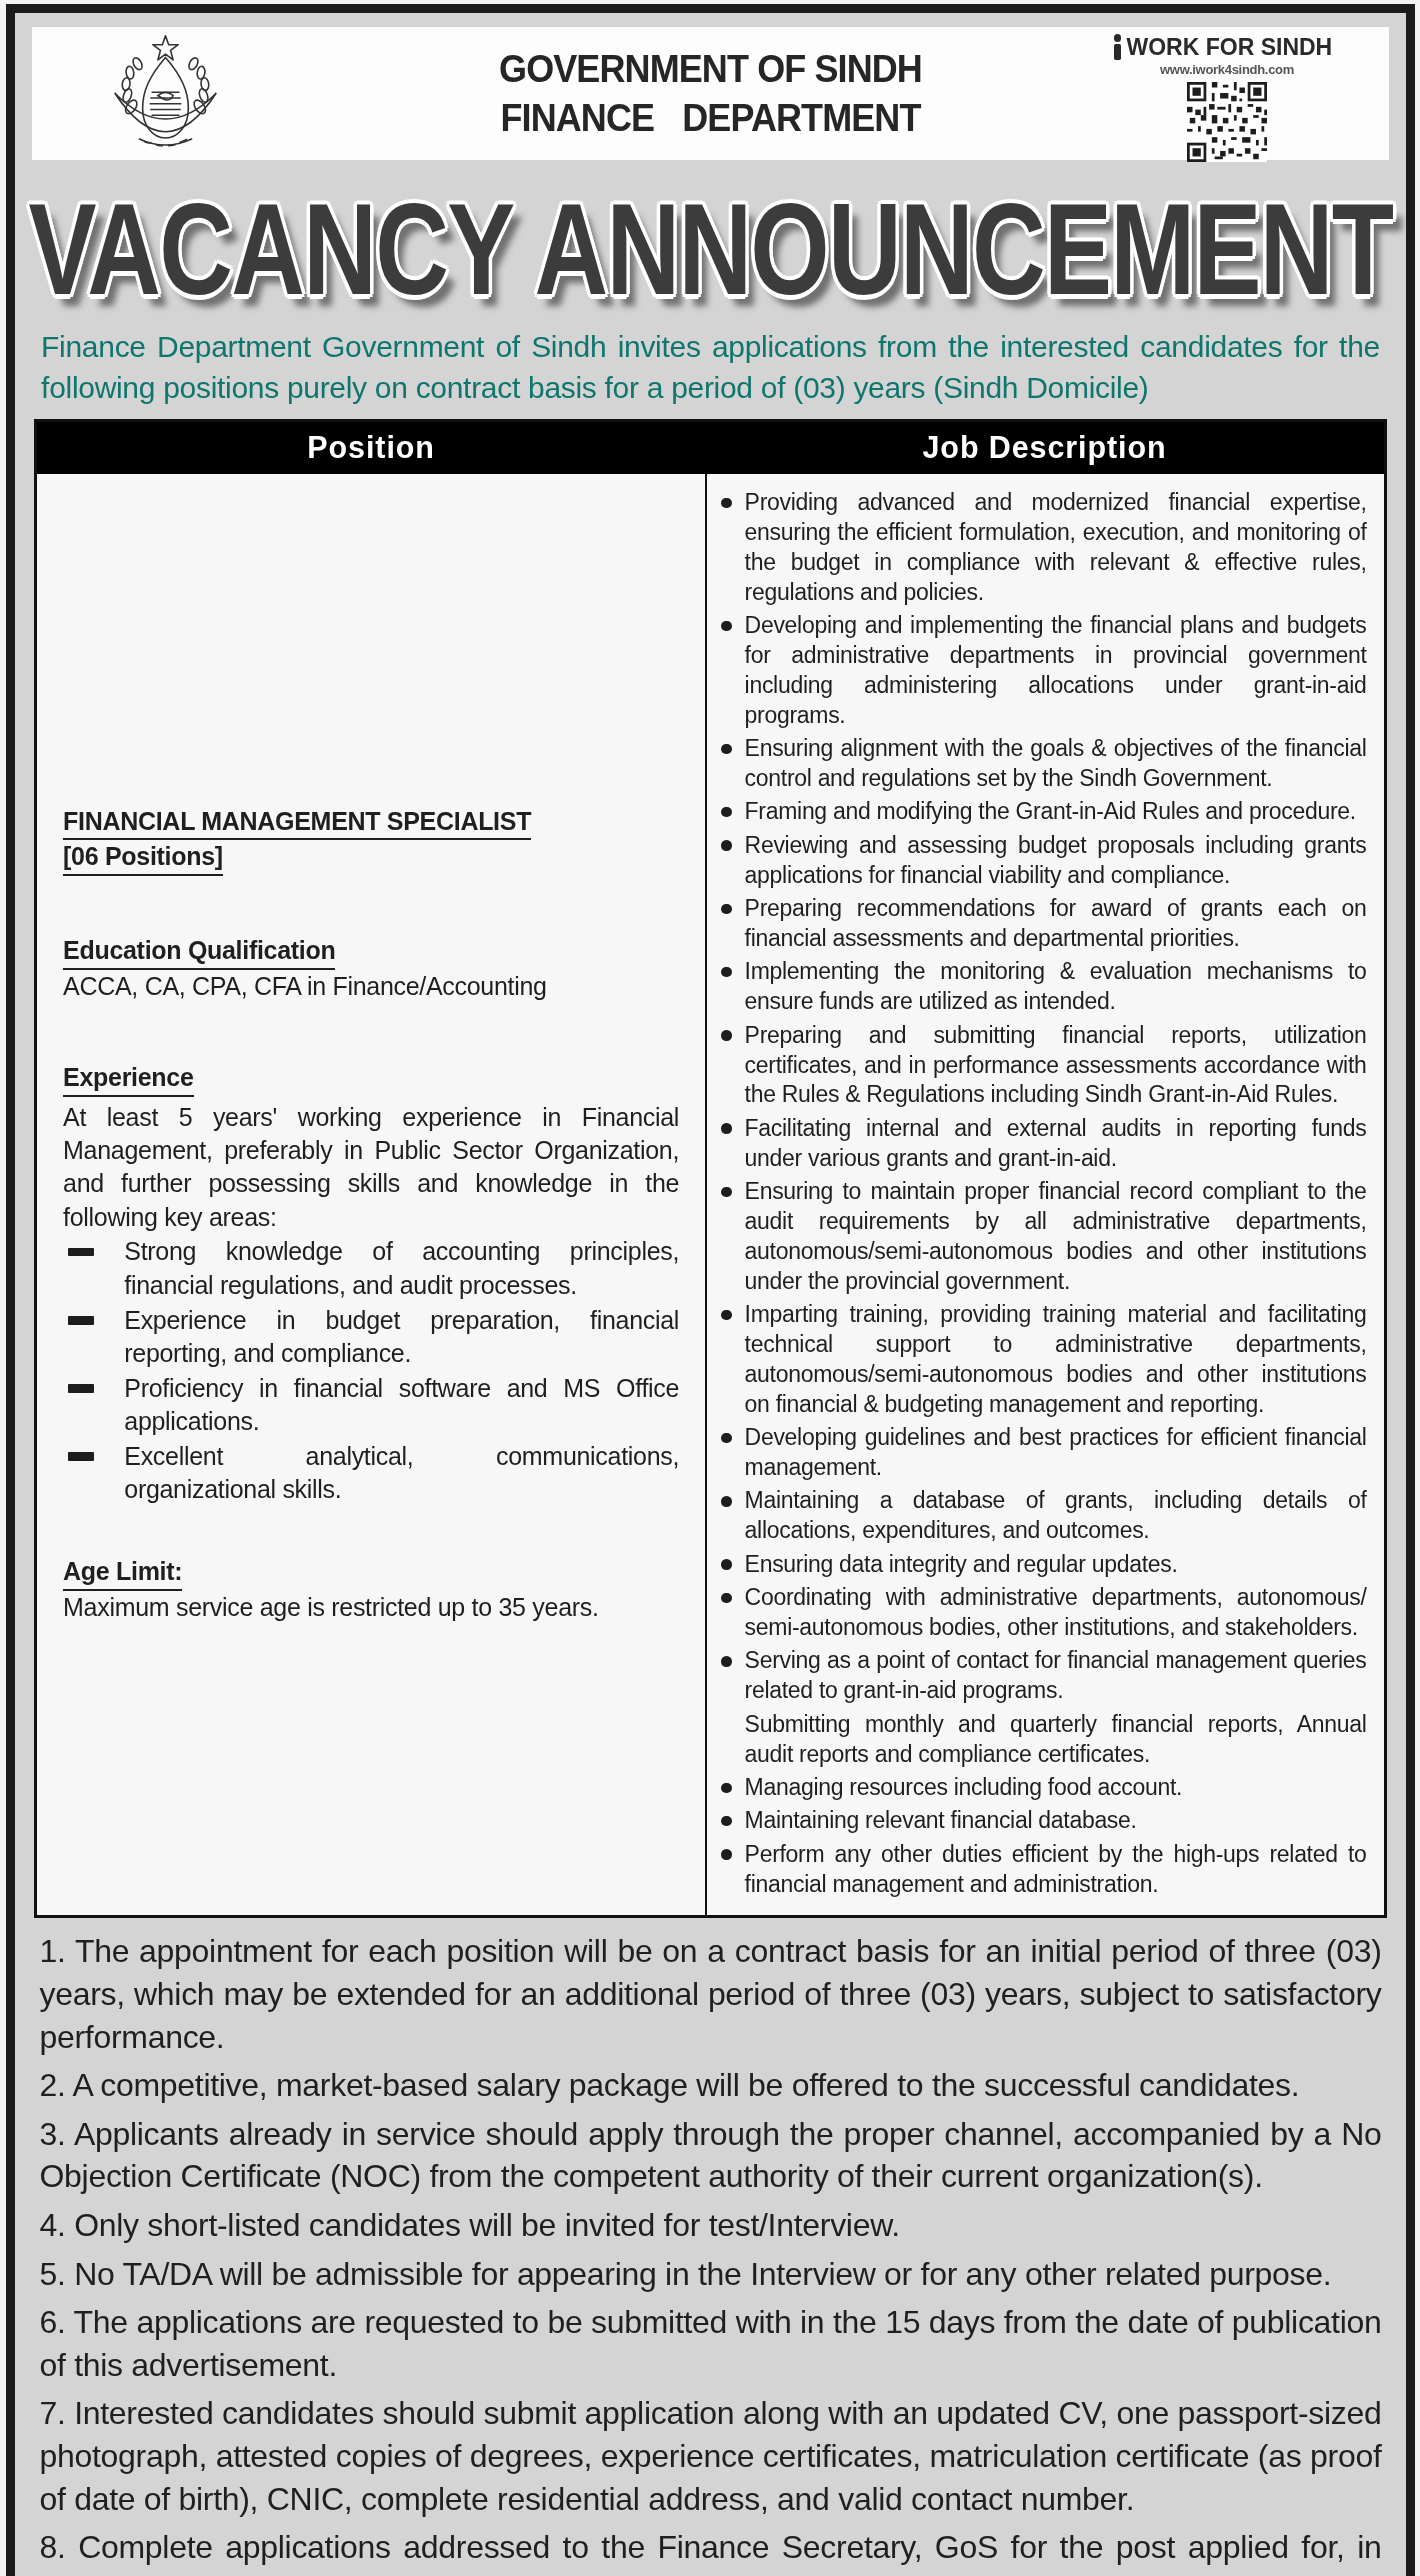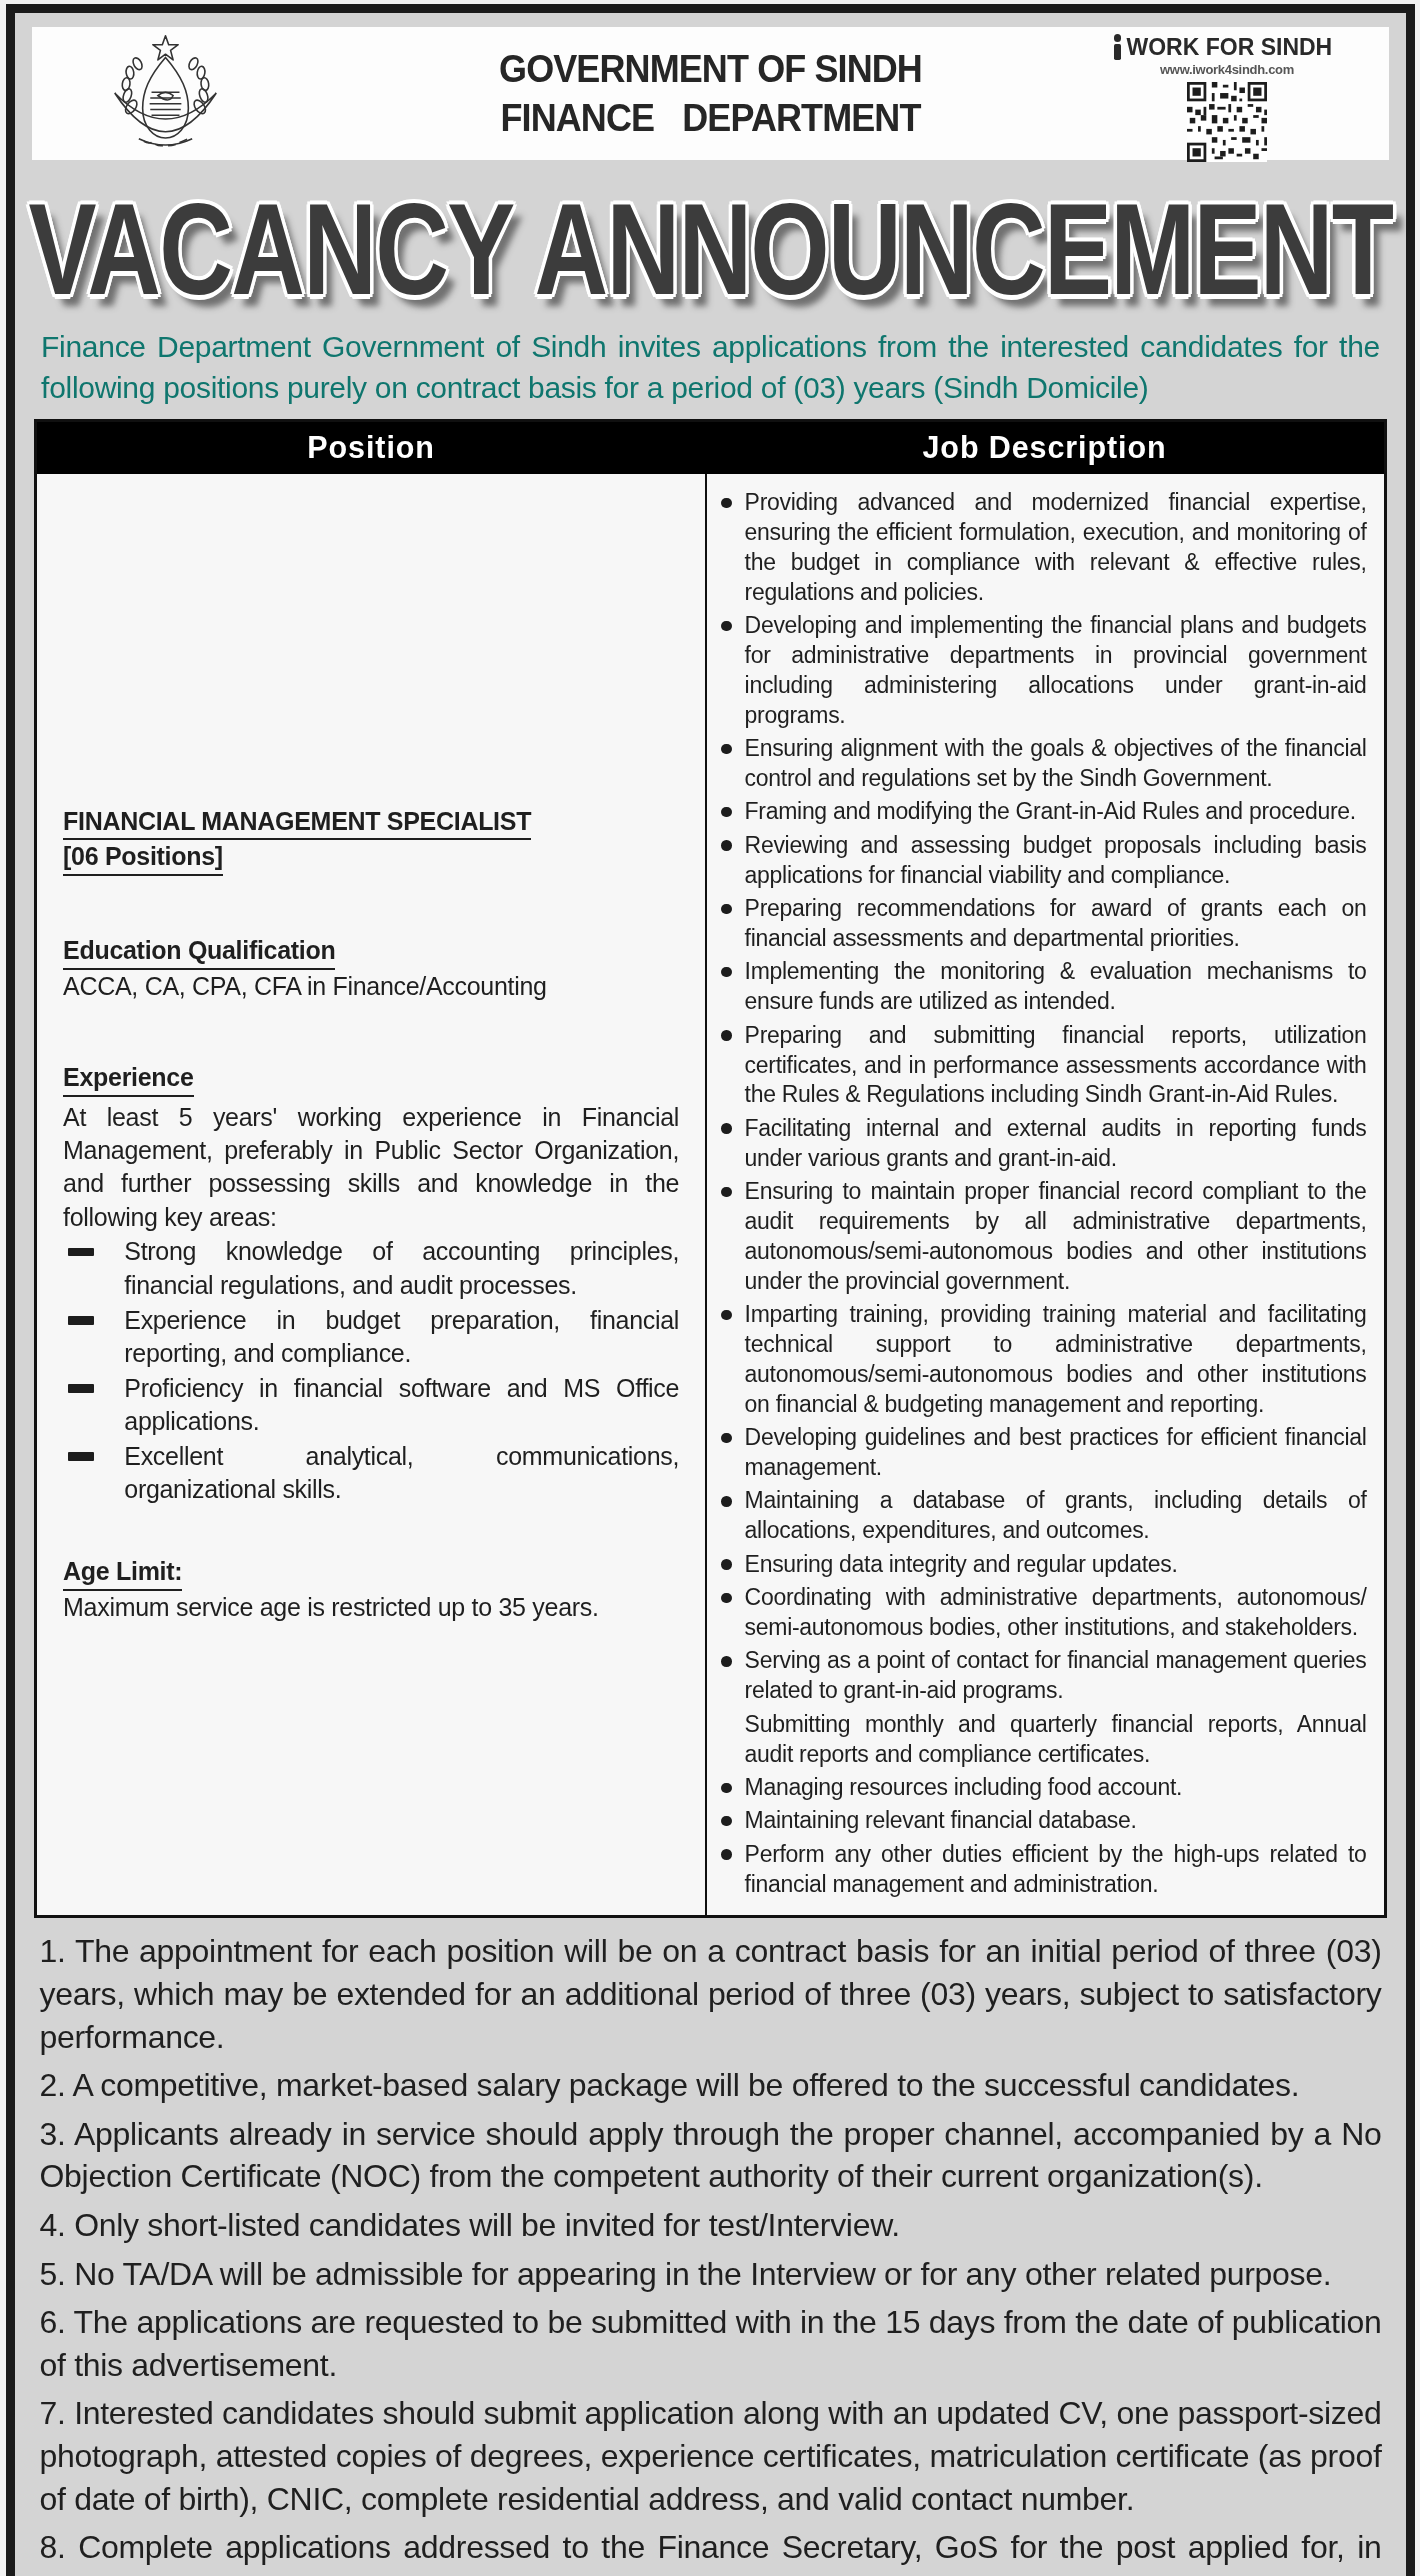--- a/index.html
+++ b/index.html
@@ -312,21 +312,21 @@
             <span class="jd-text">Ensuring alignment with the goals &amp; objectives of the financial control and regulations set by the Sindh Government.</span>
           </div>
 
           <div class="jd-item">
             <span class="dot"></span>
             <span class="jd-text">Framing and modifying the Grant-in-Aid Rules and procedure.</span>
           </div>
 
           <div class="jd-item">
             <span class="dot"></span>
-            <span class="jd-text">Reviewing and assessing budget proposals including basis applications for financial viability and compliance.</span>
+            <span class="jd-text">Reviewing and assessing budget proposals including grants applications for financial viability and compliance.</span>
           </div>
 
           <div class="jd-item">
             <span class="dot"></span>
             <span class="jd-text">Preparing recommendations for award of grants each on financial assessments and departmental priorities.</span>
           </div>
 
           <div class="jd-item">
             <span class="dot"></span>
             <span class="jd-text">Implementing the monitoring &amp; evaluation mechanisms to ensure funds are utilized as intended.</span>

